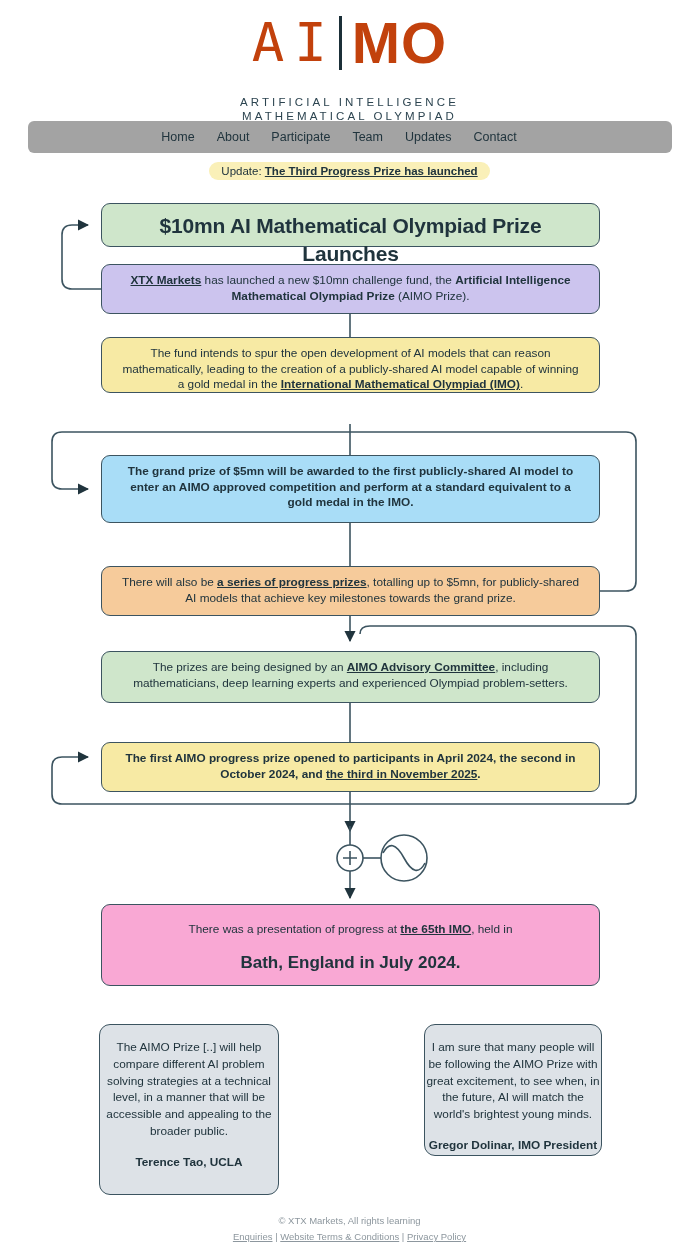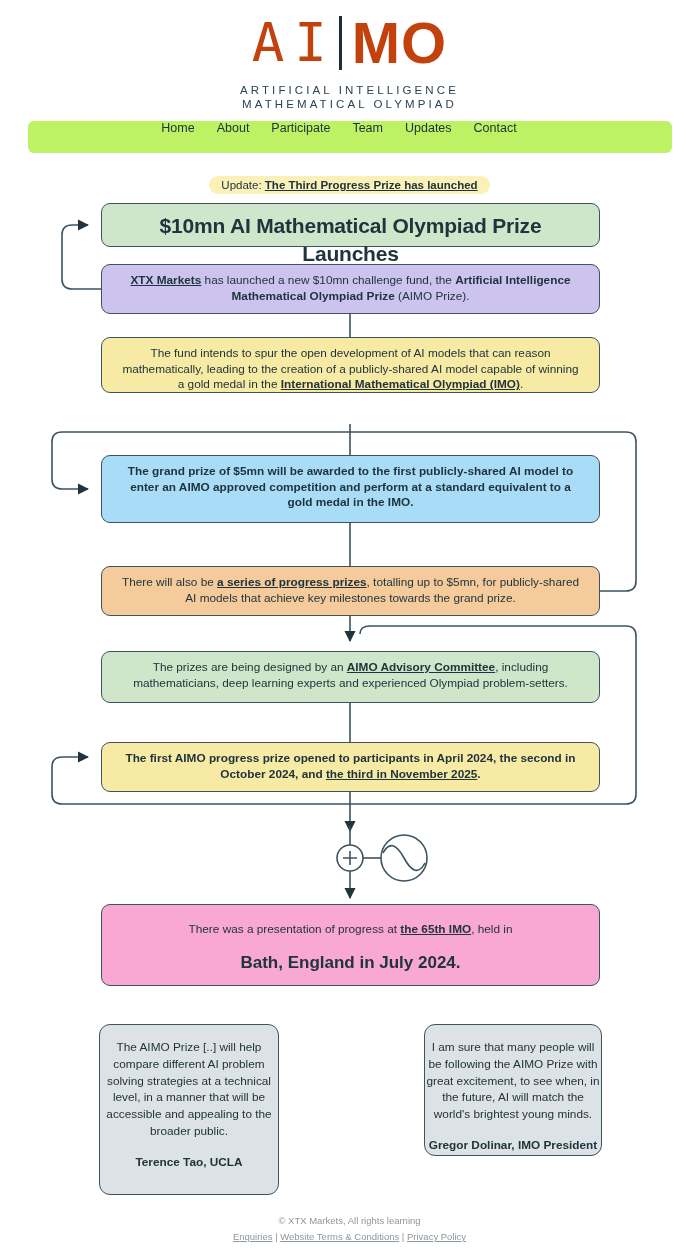--- a/index.html
+++ b/index.html
@@ -22,42 +22,42 @@
   .logo-ai {
     font-size: 54px; font-weight: 400; letter-spacing: 10px;
     font-family: "DejaVu Sans Mono", monospace;
   }
   .logo-bar { width: 3px; height: 54px; background: #1b2f38; margin: 0 10px 0 2px; }
   .logo-mo { font-size: 58px; font-weight: 700; letter-spacing: 1px; }
   .logo-sub1, .logo-sub2 {
     font-size: 11.5px; letter-spacing: 3.1px; color: #2c4450; font-weight: 400;
     text-align: center;
   }
-  .logo-sub1 { margin-top: 12px; }
+  .logo-sub1 { margin-top: 24px; }
   .logo-sub2 { margin-top: 2px; }
 
   
   .navbar {
     position: absolute; left: 28px; top: 121px; width: 644px; height: 32px;
-    background: #bef264; border-radius: 6px;
-    display: flex; justify-content: center;
+    background: #a3a3a3; border-radius: 6px;
+    display: flex; align-items: center; justify-content: center;
   }
   .nav-inner { display: flex; gap: 22px; transform: translateX(-11px); }
   .nav-item {
     font-size: 12.5px; color: #20343d; cursor: pointer; white-space: nowrap;
   }
 
   
   .update-pill {
     position: absolute; left: 0; top: 162px; width: 699px;
     display: flex; justify-content: center;
   }
   .update-pill-inner {
     background: #faf0b8; border-radius: 9px; padding: 3px 12px;
-    font-size: 11.5px; color: #20343d; white-space: nowrap; margin-top: 14px;
+    font-size: 11.5px; color: #20343d; white-space: nowrap;
   }
   .update-pill-inner a { color: #20343d; font-weight: 700; text-decoration: underline; }
 
   
   .flow { position: absolute; left: 0; top: 186px; width: 699px; height: 800px; }
   .flow svg.lines { position: absolute; left: 0; top: 0; width: 699px; height: 800px; }
 
   .node {
     position: absolute; left: 101px; width: 499px;
     border: 1.6px solid #3c5460; border-radius: 9px;

